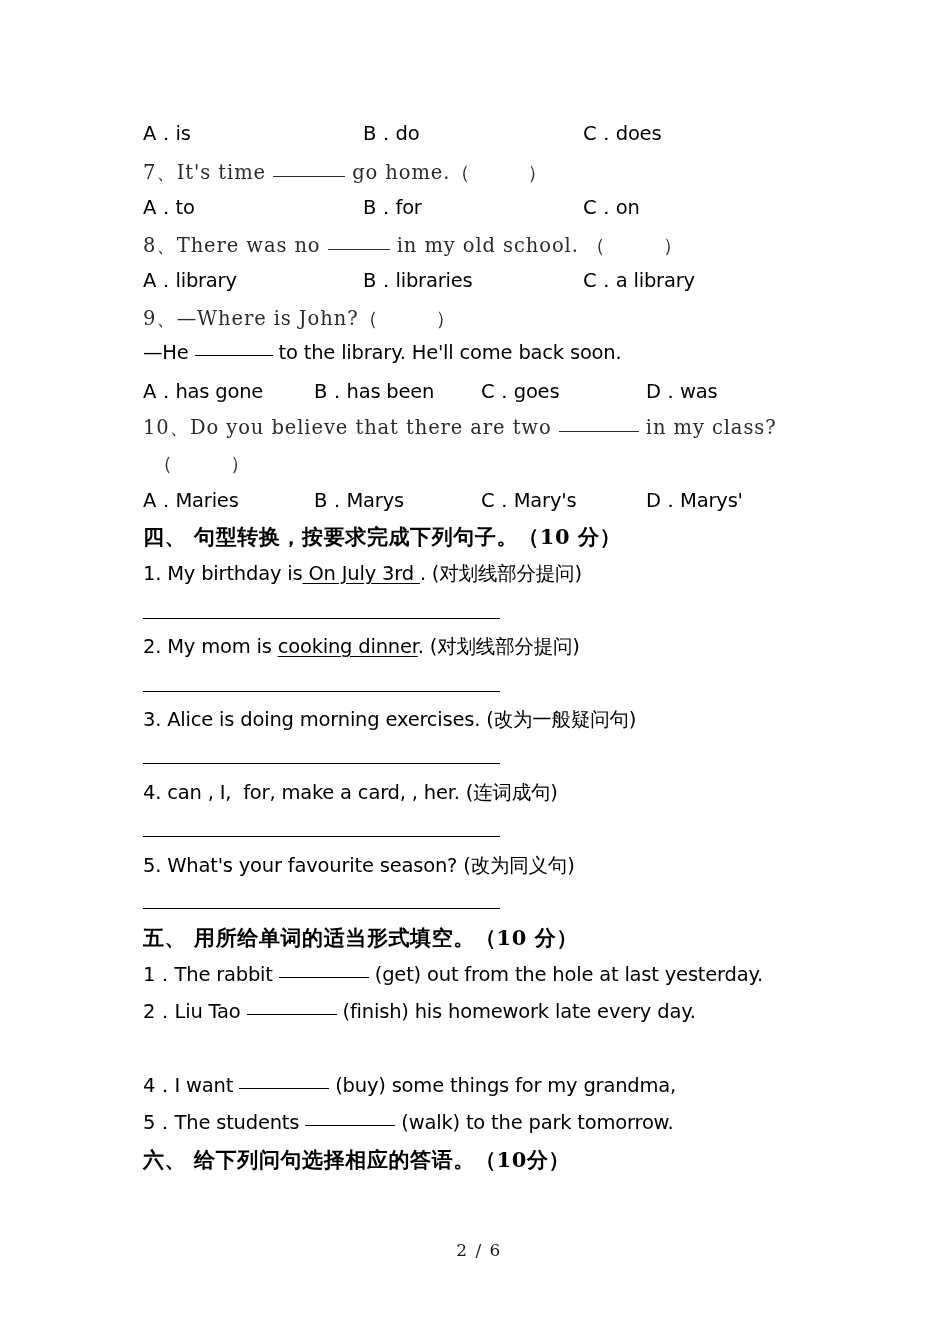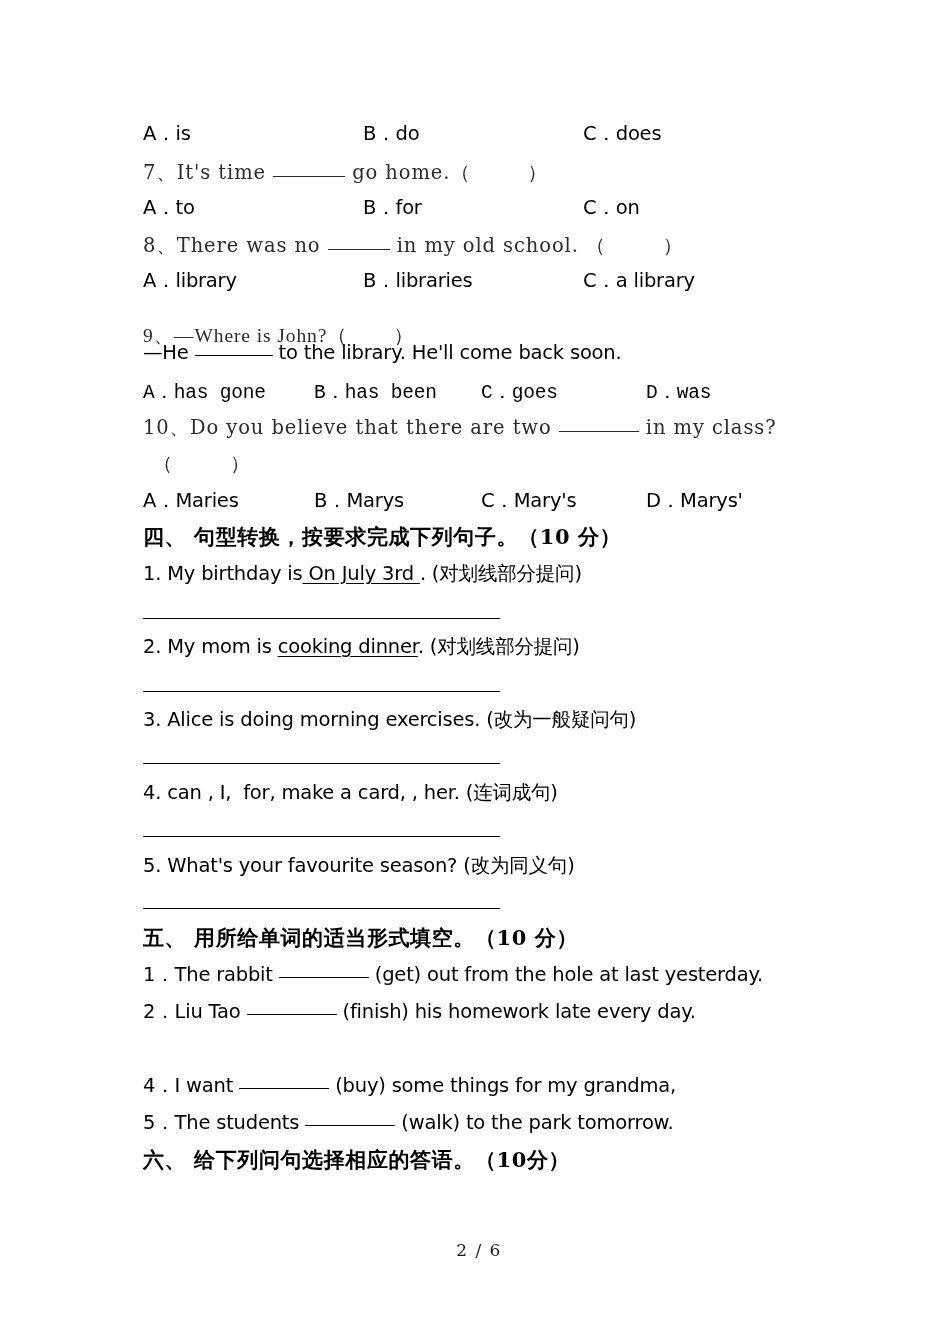--- a/index.html
+++ b/index.html
@@ -115,25 +115,25 @@
   </div>
 
   <div class="row stem" style="top:232px;"><span>8、</span><span>There was no </span><span class="blank-s" style="width:62px;"></span><span> in my old school. （        ）</span></div>
 
   <div class="opts sans" style="top:267px;">
     <span class="opt" style="left:0px;">A．library</span>
     <span class="opt" style="left:220px;">B．libraries</span>
     <span class="opt" style="left:440px;">C．a library</span>
   </div>
 
-  <div class="row stem" style="top:322px;font-family:Liberation Serif, serif;"><span>9、</span><span>—Where is John?（        ）</span></div>
+  <div class="row stem" style="top:305px;"><span>9、</span><span>—Where is John?（        ）</span></div>
 
   <div class="row sans" style="top:341px;"><span>—He </span><span class="blank-m" style="width:78px;"></span><span> to the library. He'll come back soon.</span></div>
 
-  <div class="opts sans" style="top:378px;font-family:Liberation Mono, monospace;">
+  <div class="opts sans" style="top:378px;">
     <span class="opt" style="left:0px;">A．has gone</span>
     <span class="opt" style="left:171px;">B．has been</span>
     <span class="opt" style="left:338px;">C．goes</span>
     <span class="opt" style="left:503px;">D．was</span>
   </div>
 
   <div class="row stem" style="top:414px;"><span>10、</span><span>Do you believe that there are two </span><span class="blank-s" style="width:80px;"></span><span> in my class?</span></div>
 
   <div class="row stem" style="top:450px; left:153px;">（        ）</div>
 

